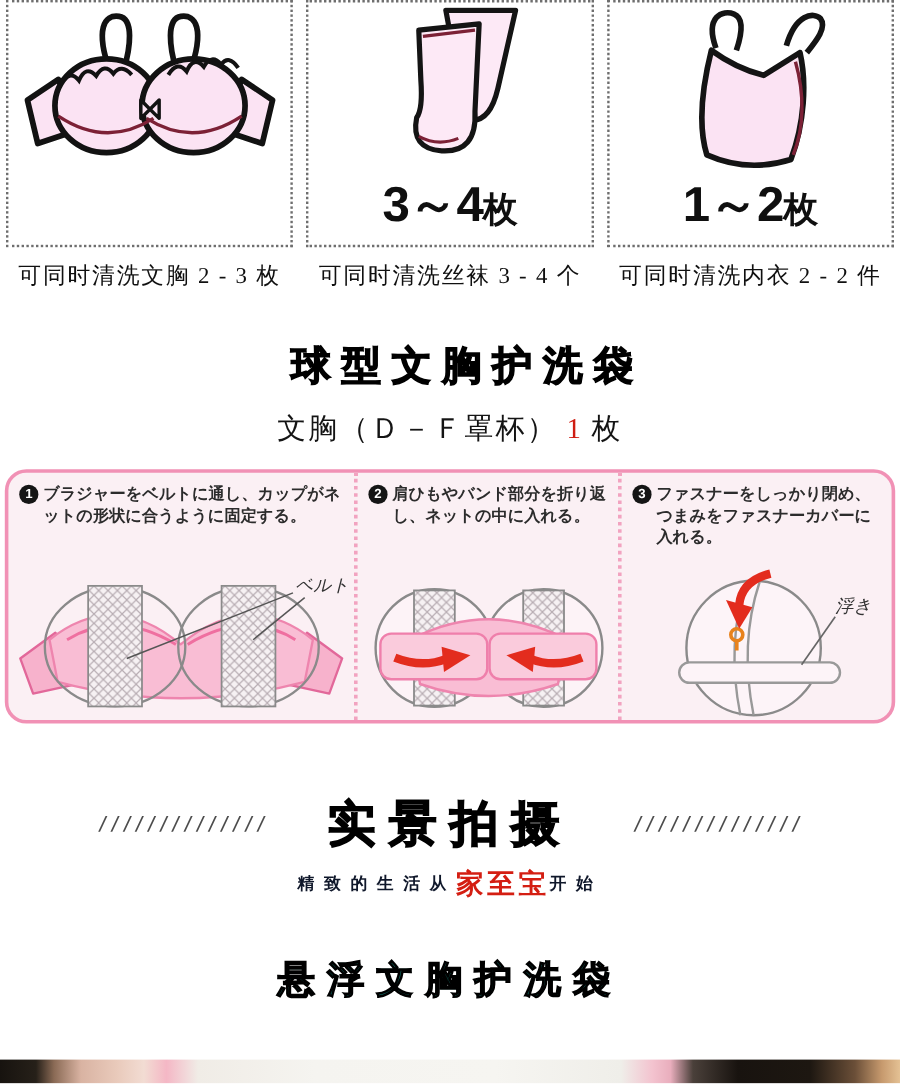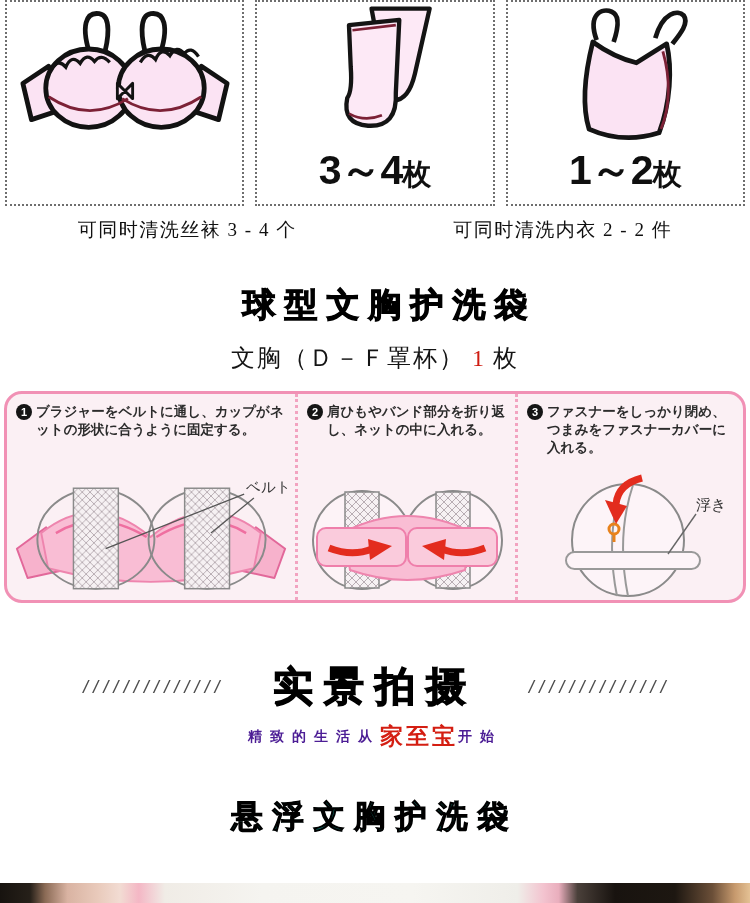--- a/index.html
+++ b/index.html
@@ -28,29 +28,29 @@
   .panel { margin:17px 4px 0; height:212px; border:3px solid #f191b5; border-radius:18px;
            background:#fbf0f4; display:flex; overflow:hidden; }
   .panel-col { position:relative; height:100%; padding:9px 6px 0 9px; }
   .col1 { width:288px; }
   .col2 { width:220px; border-left:3px dotted #f2a3c0; }
   .col3 { flex:1; border-left:3px dotted #f2a3c0; }
   .step-head { display:flex; align-items:flex-start; gap:4px; font-size:13.5px; font-weight:600;
                color:#2c2c2c; line-height:1.35; }
   .step-num { flex:0 0 auto; width:16px; height:16px; border-radius:50%; background:#151515; color:#fff;
               font-size:11px; font-weight:700; display:flex; align-items:center; justify-content:center; margin-top:1px; }
-  .step-illus { position:absolute; left:0; right:0; bottom:2px; display:flex; justify-content:center; }
+  .step-illus { position:absolute; left:0; right:0; bottom:2px; display:flex; justify-content:center;font-style:italic; }
 
   
   .photo-heading { margin-top:56px; display:flex; align-items:center; justify-content:center; gap:50px; }
   .slashes { font-size:16px; color:#4c4c4c; letter-spacing:0.5px; font-family:"DejaVu Sans Mono", monospace; }
   .photo-title { font-size:40px; font-weight:900; color:#000; letter-spacing:11px;
                  -webkit-text-stroke:1.3px #000; }
   .tagline { margin-top:7px; text-align:center; font-family:"Liberation Serif", serif; }
-  .tagline .pre, .tagline .suf { font-size:14px; letter-spacing:8px; color:#4c1d95; font-weight:600; vertical-align:middle; }
+  .tagline .pre, .tagline .suf { font-size:14px; letter-spacing:8px; color:#0f172a; font-weight:600; vertical-align:middle; }
   .tagline .brand { font-size:23px; color:#d41e12; font-weight:700; letter-spacing:3px; vertical-align:middle; }
 
   .suspend-title { margin-top:44px; text-align:center; font-size:31px; font-weight:900; color:#0f766e;
                    letter-spacing:10px; -webkit-text-stroke:1.1px #000; }
 
   
   .photo-strip { position:absolute; left:0; right:0; bottom:0; height:20px;
     background:linear-gradient(90deg,
       #17130f 0%, #262019 4%, #8a6a55 6%, #d9b3a2 9%, #e9cabb 13%, #f2dcd3 16%,
       #f4b7c5 18.5%, #f0ece6 22%, #f5f4f0 35%, #f6f5f1 55%, #efeee9 69%,
@@ -99,20 +99,21 @@
         <path d="M66,38 C58,70 54,104 62,130 Q98,146 136,134 C148,102 150,66 144,40 L112,60 Q88,54 66,38 Z" fill="#fbe3f3" stroke="#141414" stroke-width="5" stroke-linejoin="round"></path>
         <path d="M140,48 C148,76 148,106 138,130" fill="none" stroke="#7c2136" stroke-width="3"></path>
       </svg>
       <div class="count-line">
         <span class="count-num">1～2</span><span class="count-unit">枚</span>
       </div>
     </div>
   </div>
 
   <div class="captions-row">
+    <div class="caption">可同时清洗文胸 2 - 3 枚</div>
     <div class="caption">可同时清洗丝袜 3 - 4 个</div>
     <div class="caption">可同时清洗内衣 2 - 2 件</div>
   </div>
 
   <div class="sphere-title">球型文胸护洗袋</div>
   <div class="capacity-lines">
     <div><span>文胸（Ｄ－Ｆ罩杯）</span><span class="red">1</span><span>枚</span></div>
   </div>
 
   <div class="panel">

